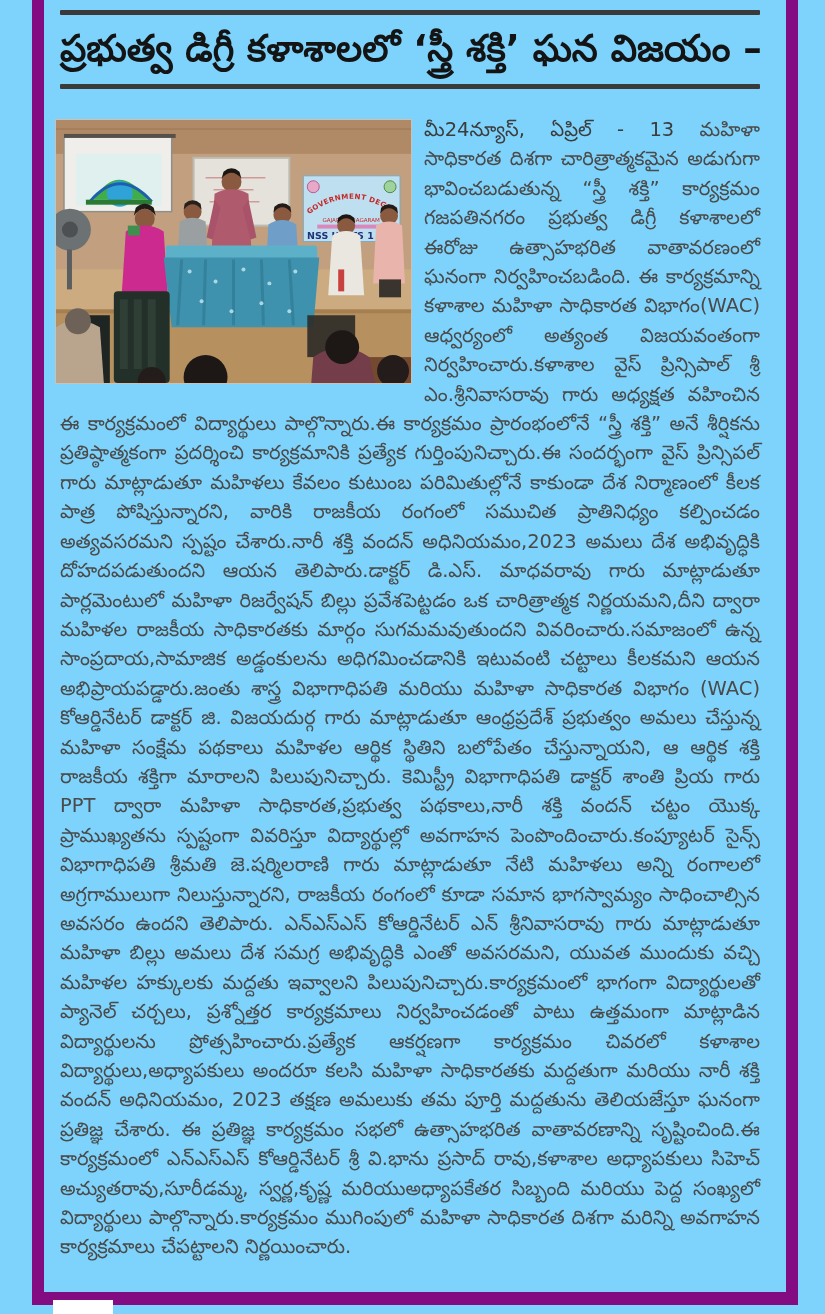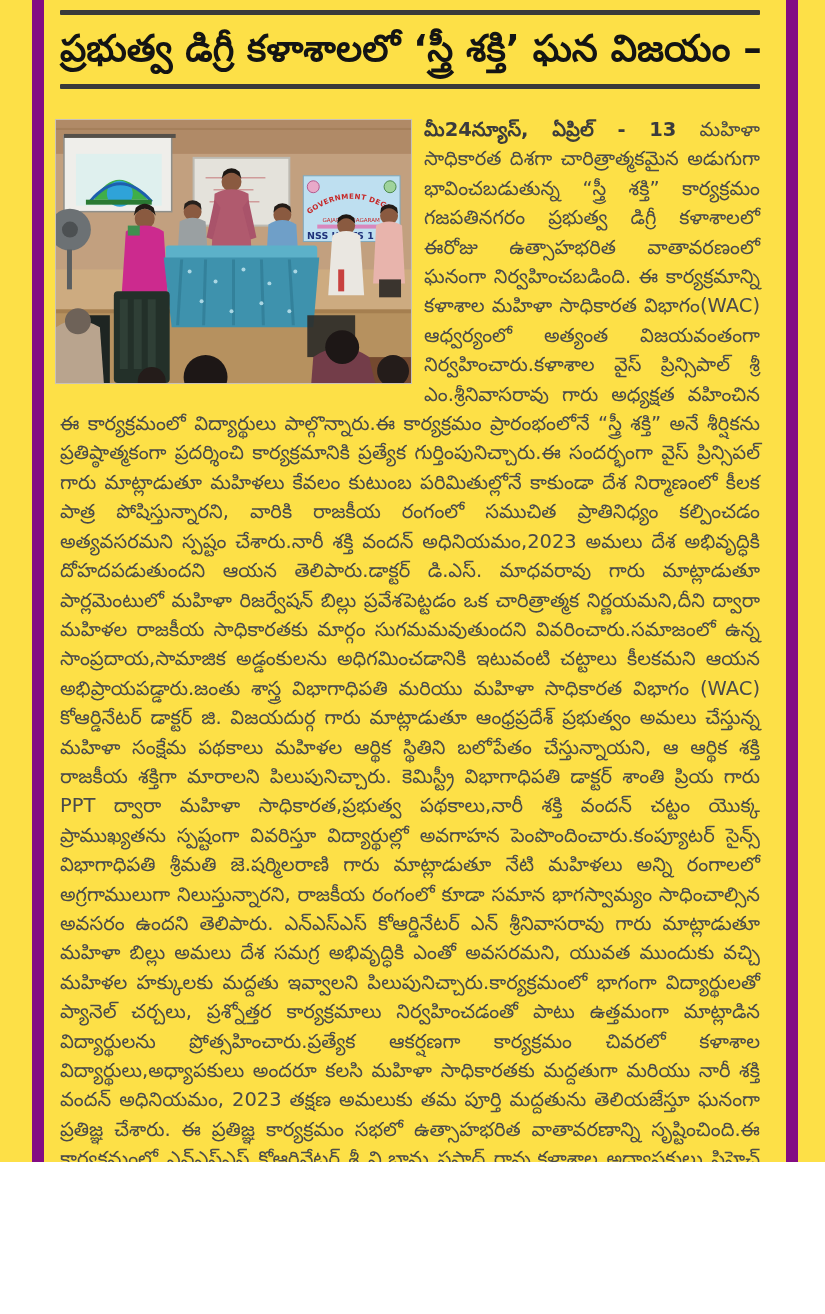--- a/index.html
+++ b/index.html
@@ -1,19 +1,19 @@
 <!DOCTYPE html>
 <html><head>
 <meta charset="utf-8">
 <style>
   html,body{margin:0;padding:0;background:#ffffff;}
   #page{
     position:relative;
-    width:825px;height:1162px;
-    background:#fde047;
+    width:825px;height:1314px;
+    background:#7dd3fc;
     overflow:hidden;
     font-family:"DejaVu Sans", sans-serif;
   }
   
   .bar{position:absolute;background:#830c83;}
   #bar-left{left:32px;top:0;width:12px;height:1305px;}
   #bar-right{left:786px;top:0;width:12px;height:1305px;}
   #bar-bottom{left:32px;top:1292px;width:766px;height:13px;}
   #bar-notch{position:absolute;left:53px;top:1300px;width:60px;height:14px;background:#ffffff;}
 
@@ -43,21 +43,21 @@
   }
   #photo-wrap{
     float:left;
     width:357px;height:265px;
     margin:4px 12px 4px -5px;
     border:1px solid #c9c2b8;
     background:#fff;
     box-sizing:border-box;
   }
   #photo-wrap svg{display:block;width:100%;height:100%;}
-  #dateline{font-weight:bold;color:#3c3c3c;margin-top:20px;}
+  #dateline{font-weight:normal;color:#3c3c3c;margin-top:20px;}
 </style>
 </head>
 <body>
 
 <div id="page">
 
   <div class="bar" id="bar-left"></div>
   <div class="bar" id="bar-right"></div>
   <div class="bar" id="bar-bottom"></div>
   <div id="bar-notch"></div>

